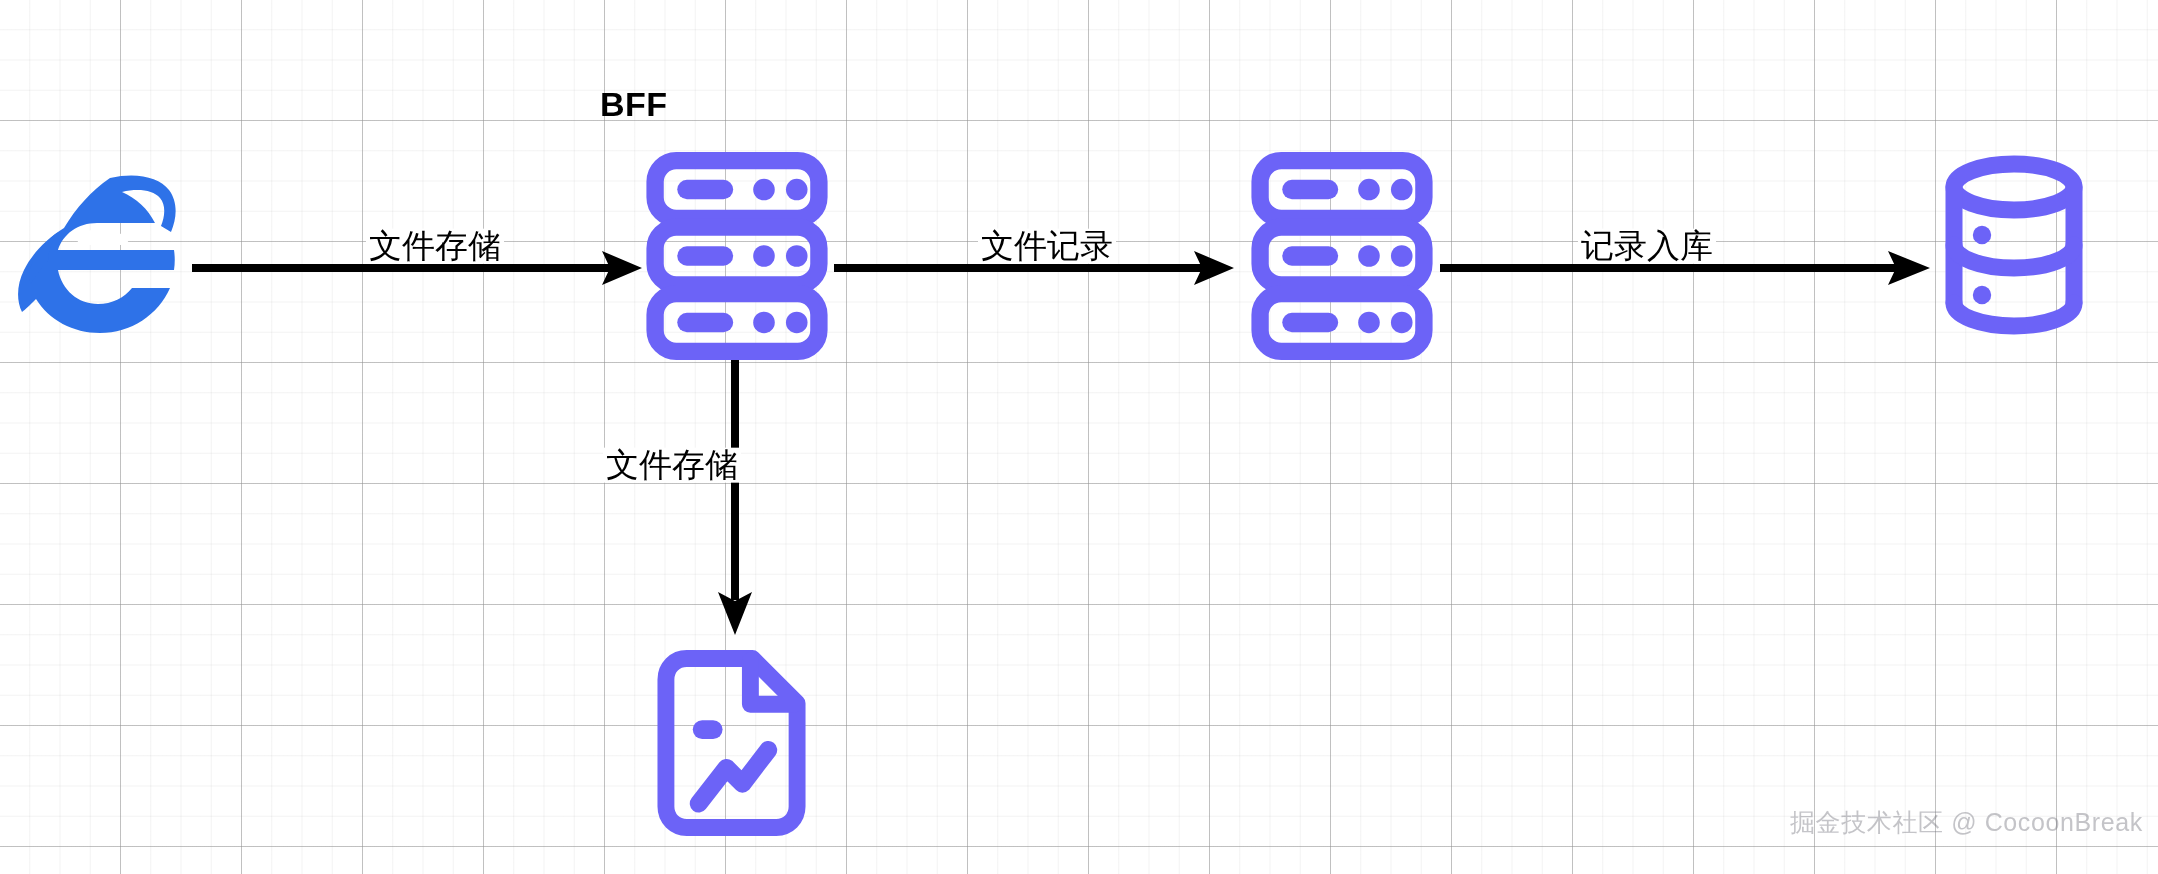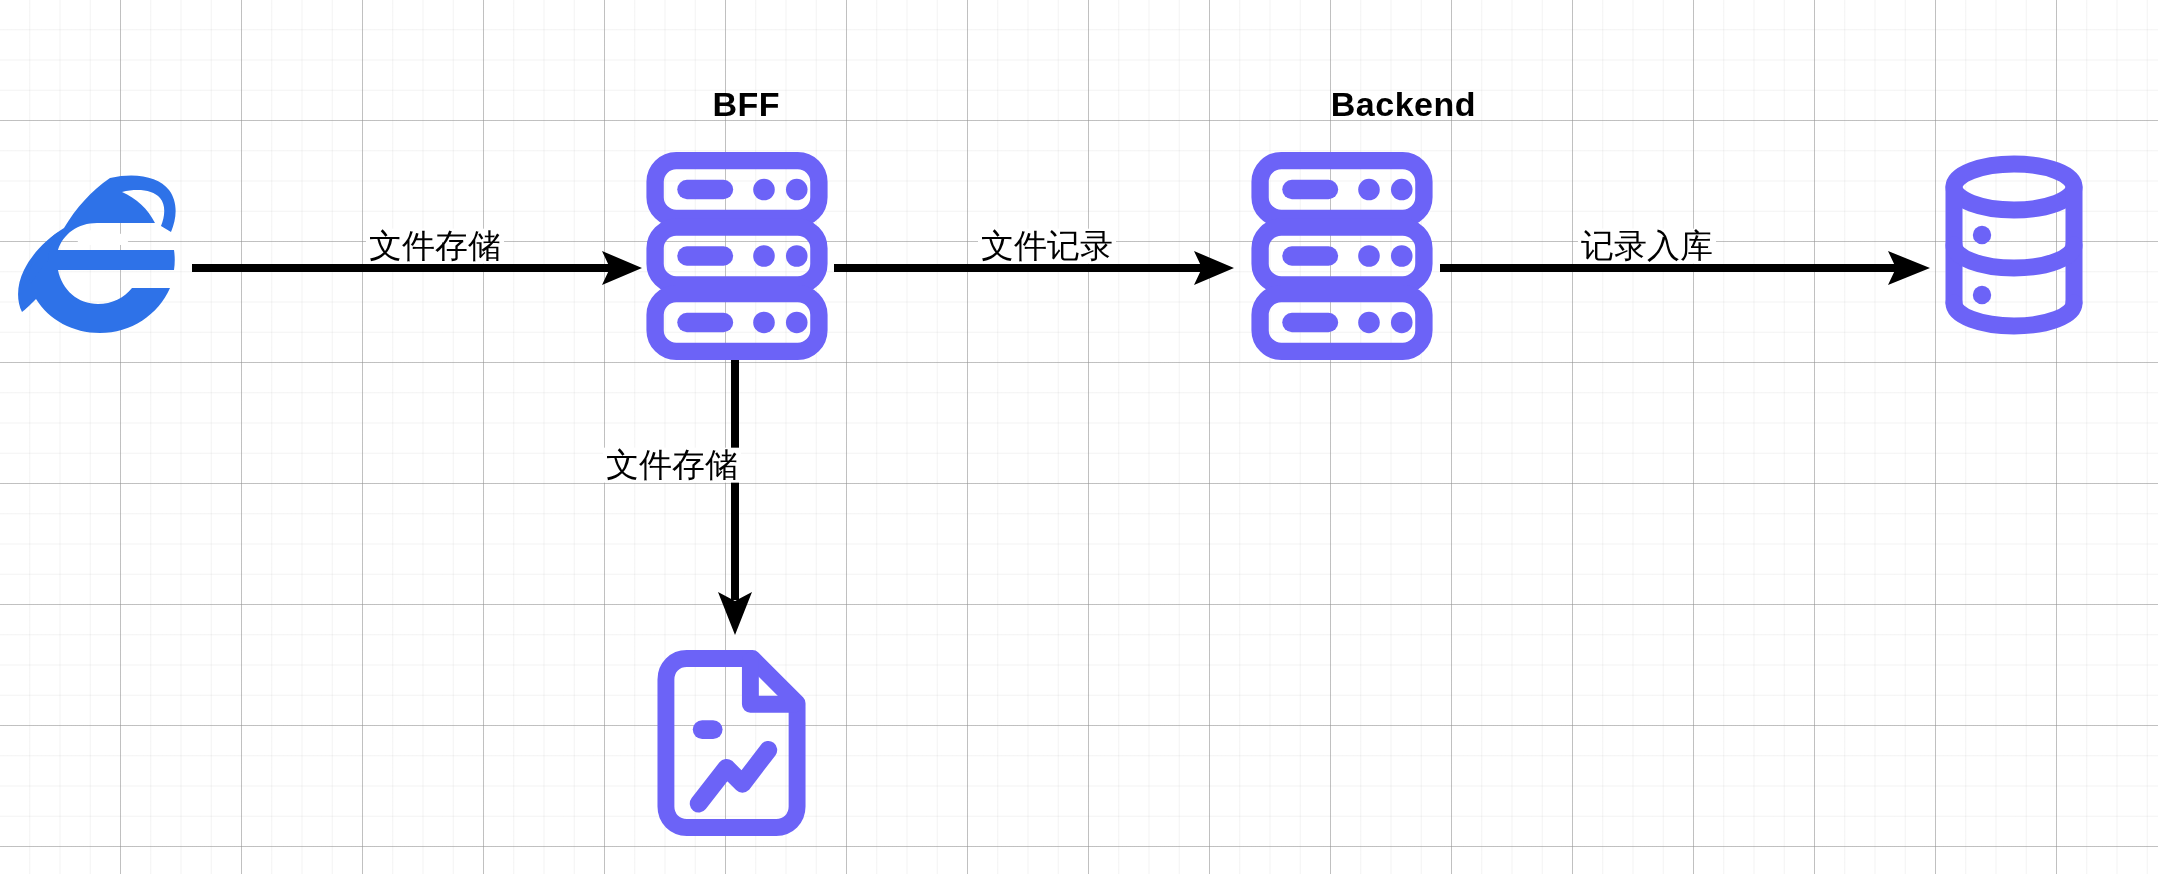--- a/index.html
+++ b/index.html
@@ -25,21 +25,21 @@
       30.25px 30.25px;
     background-position: -1px -1px, -1px -1px, -1px -1px, -1px -1px;
     font-family: "Liberation Sans", "DejaVu Sans", sans-serif;
   }
   .node { position: absolute; }
   .node-label {
     position: absolute;
     font-weight: bold;
     color: #000000;
     white-space: nowrap;
-    text-align: right;
+    text-align: left;
     font-size: 34px;
     letter-spacing: 0.5px;
   }
   .edge-label {
     position: absolute;
     color: #000000;
     white-space: nowrap;
     font-size: 33px;
     background: #ffffff;
     padding: 0 3px;
@@ -129,21 +129,20 @@
   </div>
 
   <div class="arrow-h" style="left:834px; top:248px; width:400px; height:40px;">
     <svg width="400" height="40" viewBox="0 0 400 40">
       <line x1="0" y1="20" x2="370" y2="20" stroke="#000000" stroke-width="8"></line>
       <polygon points="400,20 360,3 368,20 360,37" fill="#000000"></polygon>
     </svg>
   </div>
   <div class="edge-label" style="left:978px; top:246px; transform:translateY(-50%);">文件记录</div>
 
-  <div class="node-label" style="left:1176px; top:85px; width:300px;">Backend</div>
   <div class="node" style="left:1249px; top:150px; width:186px; height:212px;">
     <svg width="186" height="212" viewBox="0 0 96 110">
       <g fill="none" stroke="#6c63f7" stroke-width="9" stroke-linejoin="round">
         <rect x="5.5" y="5.5" width="85" height="30" rx="11"></rect>
         <rect x="5.5" y="40" width="85" height="30" rx="11"></rect>
         <rect x="5.5" y="74.5" width="85" height="30" rx="11"></rect>
       </g>
       <g fill="#6c63f7">
         <rect x="17" y="15.5" width="29" height="10" rx="5"></rect>
         <circle cx="62" cy="20.5" r="5.6"></circle>
@@ -195,14 +194,15 @@
       <path fill="none" stroke="#6c63f7" stroke-width="8.5" stroke-linejoin="round" stroke-linecap="round" d="M 49 5 L 16 5 C 10 5, 5.5 9.5, 5.5 15.5
                L 5.5 79.5 C 5.5 85.5, 10 90, 16 90
                L 61 90 C 67 90, 71.5 85.5, 71.5 79.5
                L 71.5 27.5 Z"></path>
       <path fill="none" stroke="#6c63f7" stroke-width="8.5" stroke-linejoin="round" stroke-linecap="round" d="M 48 6 L 48 28 L 70 28"></path>
       <rect x="19" y="36" width="15" height="9.5" rx="4.75" fill="#6c63f7"></rect>
       <path fill="none" stroke="#6c63f7" stroke-width="9" stroke-linejoin="round" stroke-linecap="round" d="M 22 78 L 36 60 L 44 68 L 57 51"></path>
     </svg>
   </div>
 
+  <div class="watermark" style="left:1790px; top:806px;">掘金技术社区 @ CocoonBreak</div>
 
 </div>
 
 </body></html>

